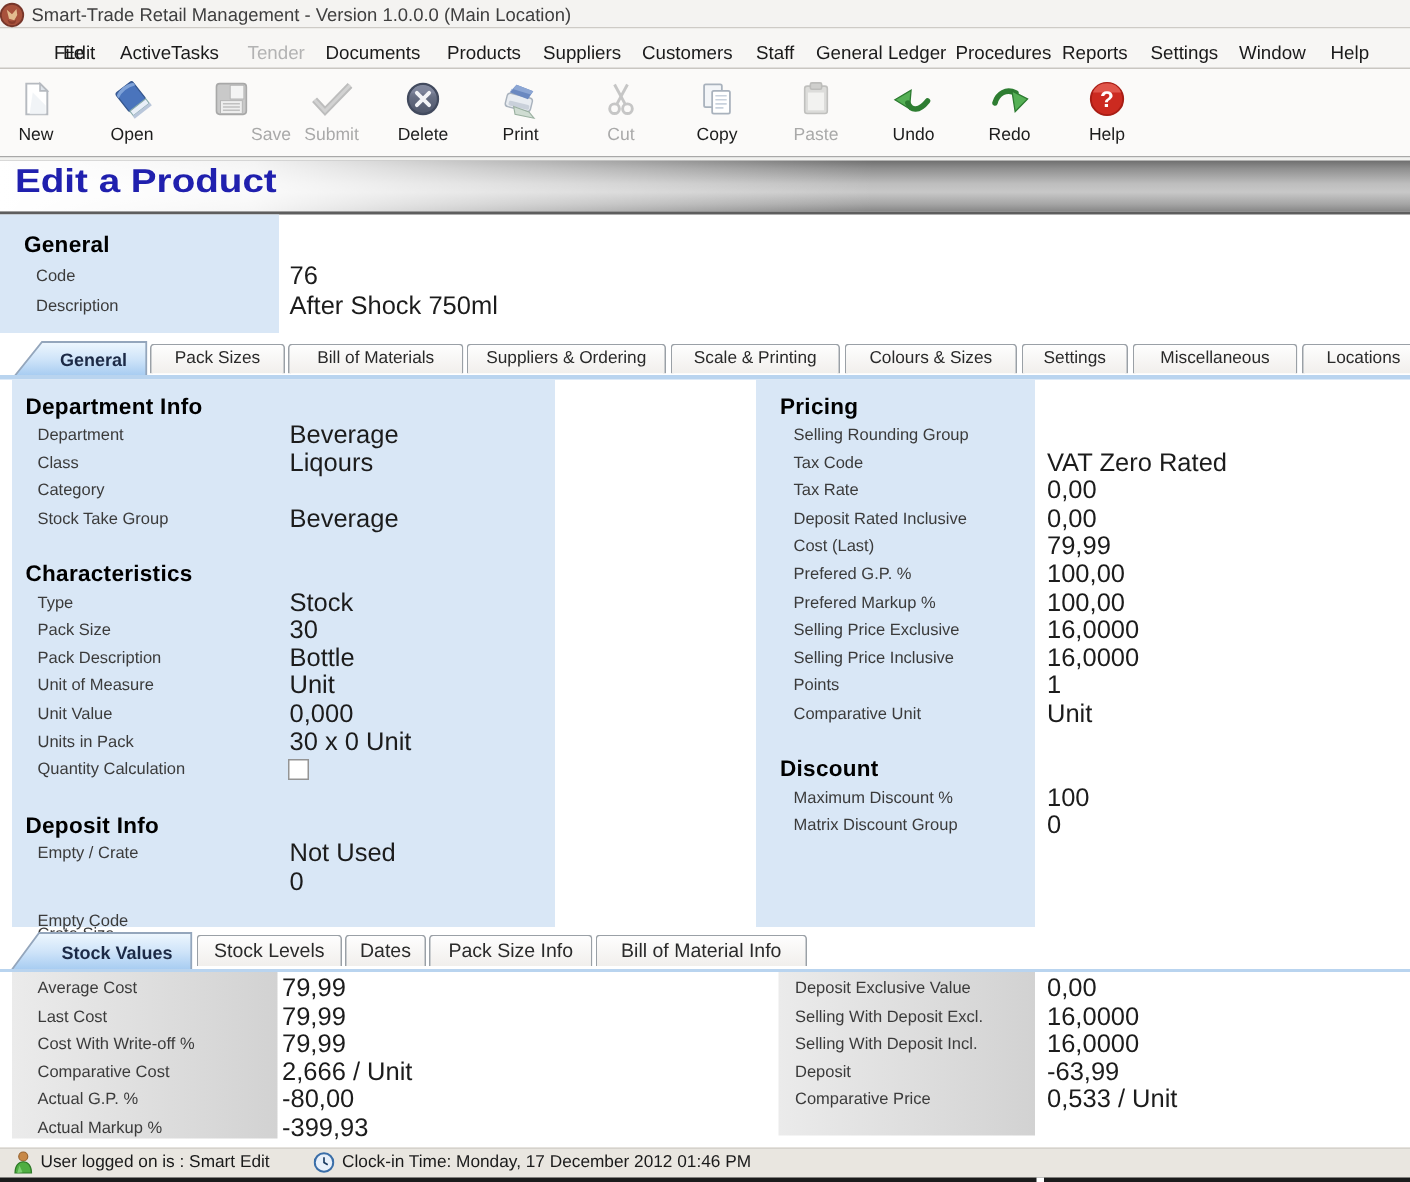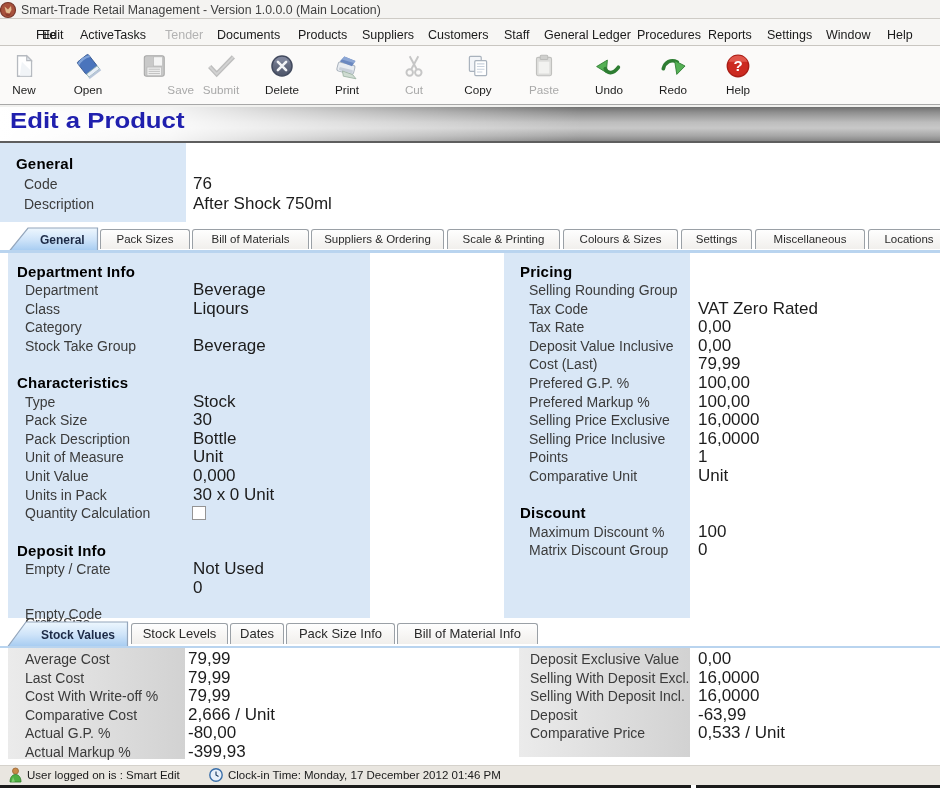--- a/index.html
+++ b/index.html
@@ -1,17 +1,17 @@
 <!DOCTYPE html>
 <html><head><meta charset="utf-8">
 <style>
 html,body{margin:0;padding:0;}
 body{width:940px;height:788px;position:relative;font-family:"Liberation Sans",sans-serif;background:#fff;overflow:hidden;}
 .abs{position:absolute;}
-.lbl{position:absolute;font-size:14px;line-height:14px;color:#3b3b3b;white-space:nowrap;}
+.lbl{position:absolute;font-size:11px;line-height:14px;color:#3b3b3b;white-space:nowrap;}
 .val{position:absolute;font-size:17px;line-height:14px;color:#1c1c1c;white-space:nowrap;}
 .h{position:absolute;font-size:15px;font-weight:bold;line-height:17px;color:#000;white-space:nowrap;letter-spacing:0.2px;}
 .mi{position:absolute;font-size:12.5px;line-height:15px;color:#1a1a1a;white-space:nowrap;}
 .tblab{position:absolute;font-size:11.7px;line-height:14px;color:#1f1f1f;white-space:nowrap;text-align:center;}
 .tab{position:absolute;top:229px;height:19px;background:linear-gradient(#fefefe,#f1efec);border:1px solid #9aa0a6;border-bottom:none;border-radius:3px 3px 0 0;font-size:11.5px;color:#2a2a2a;text-align:center;line-height:19px;white-space:nowrap;}
 .btab{position:absolute;top:623px;height:20px;background:linear-gradient(#fefefe,#f1efec);border:1px solid #9aa0a6;border-bottom:none;border-radius:3px 3px 0 0;font-size:13px;color:#2a2a2a;text-align:center;line-height:20px;white-space:nowrap;}
 </style></head><body>
 
 <div class="abs" style="left:0;top:0;width:940px;height:18px;background:#f4f3f1;border-bottom:1px solid #cecbc6;"></div>
 <svg class="abs" style="left:0;top:1px" width="18" height="18" viewBox="0 0 18 18">
@@ -191,21 +191,21 @@
 <div class="val" style="left:193px;top:562.4px;">Not Used</div>
 <div class="lbl" style="left:25px;top:616px;">Crate Size</div>
 <div class="val" style="left:193px;top:581px;">0</div>
 <div class="lbl" style="left:25px;top:570px;margin-top:37px;">Empty Code</div>
 <div class="h" style="left:520px;top:263px;">Pricing</div>
 <div class="lbl" style="left:529px;top:283px;">Selling Rounding Group</div>
 <div class="lbl" style="left:529px;top:301.6px;">Tax Code</div>
 <div class="val" style="left:698px;top:301.6px;">VAT Zero Rated</div>
 <div class="lbl" style="left:529px;top:320.2px;">Tax Rate</div>
 <div class="val" style="left:698px;top:320.2px;">0,00</div>
-<div class="lbl" style="left:529px;top:338.8px;">Deposit Value Inclusive</div>
+<div class="lbl" style="left:529px;top:338.8px;">Deposit Rated Inclusive</div>
 <div class="val" style="left:698px;top:338.8px;">0,00</div>
 <div class="lbl" style="left:529px;top:357.4px;">Cost (Last)</div>
 <div class="val" style="left:698px;top:357.4px;">79,99</div>
 <div class="lbl" style="left:529px;top:376px;">Prefered G.P. %</div>
 <div class="val" style="left:698px;top:376px;">100,00</div>
 <div class="lbl" style="left:529px;top:394.6px;">Prefered Markup %</div>
 <div class="val" style="left:698px;top:394.6px;">100,00</div>
 <div class="lbl" style="left:529px;top:413.2px;">Selling Price Exclusive</div>
 <div class="val" style="left:698px;top:413.2px;">16,0000</div>
 <div class="lbl" style="left:529px;top:431.8px;">Selling Price Inclusive</div>

